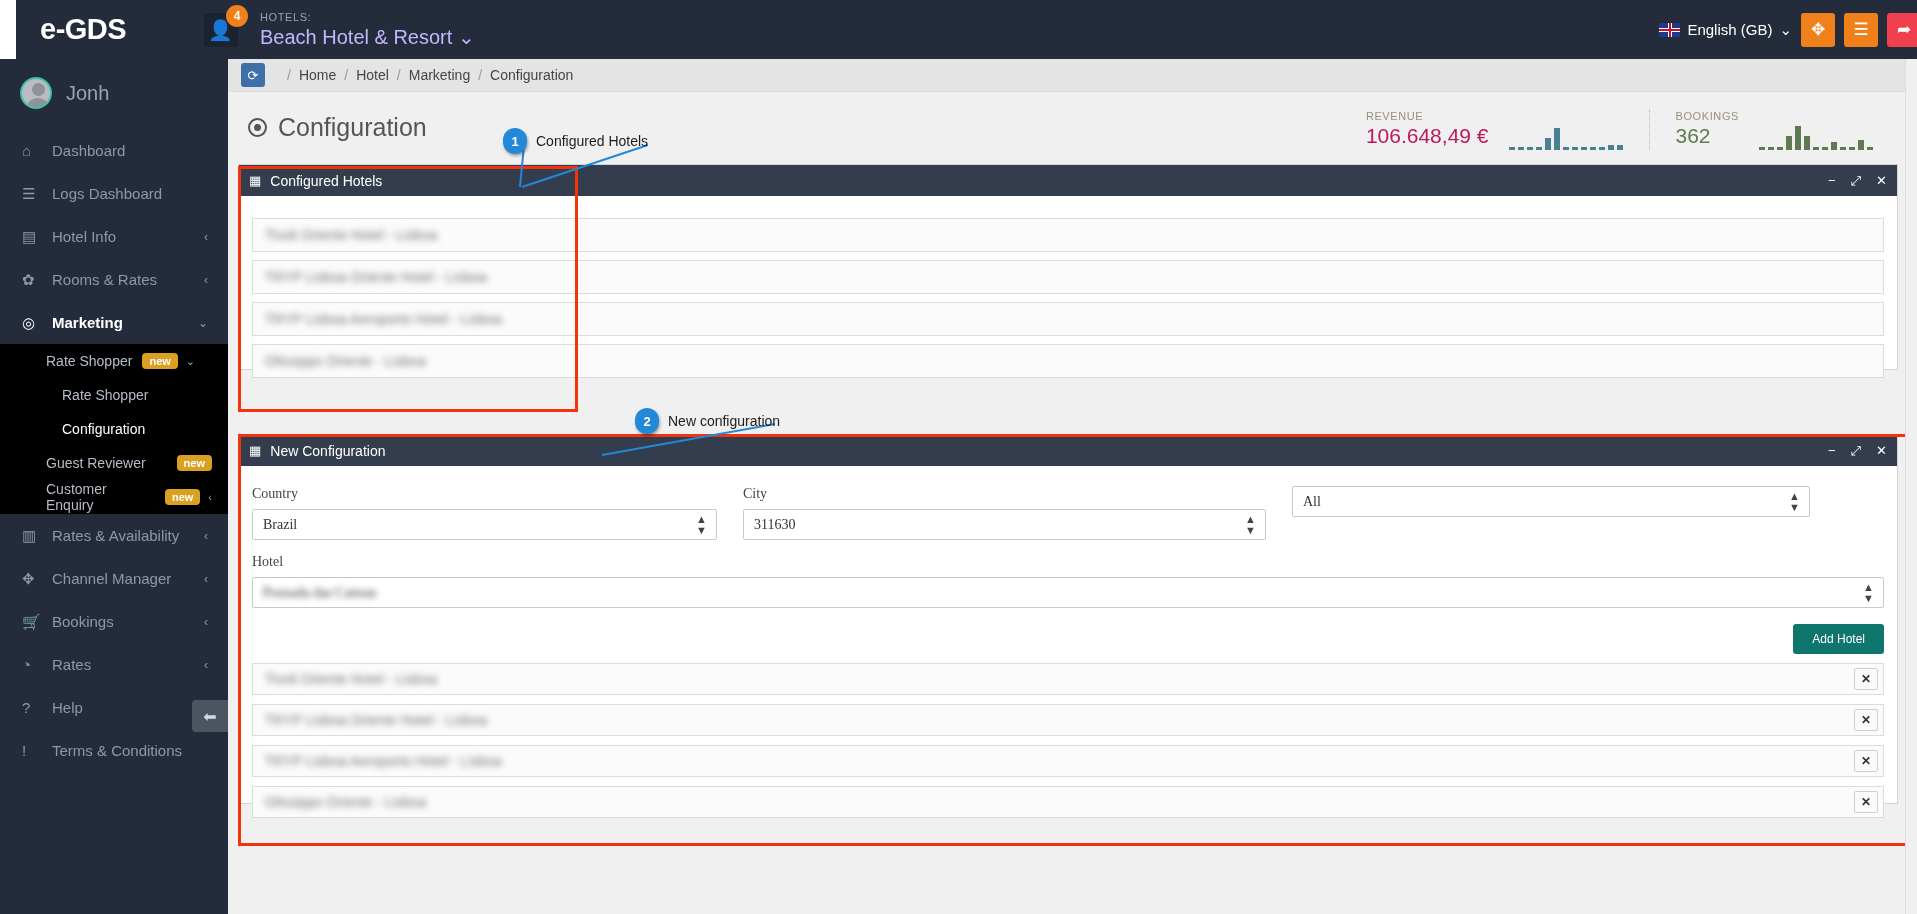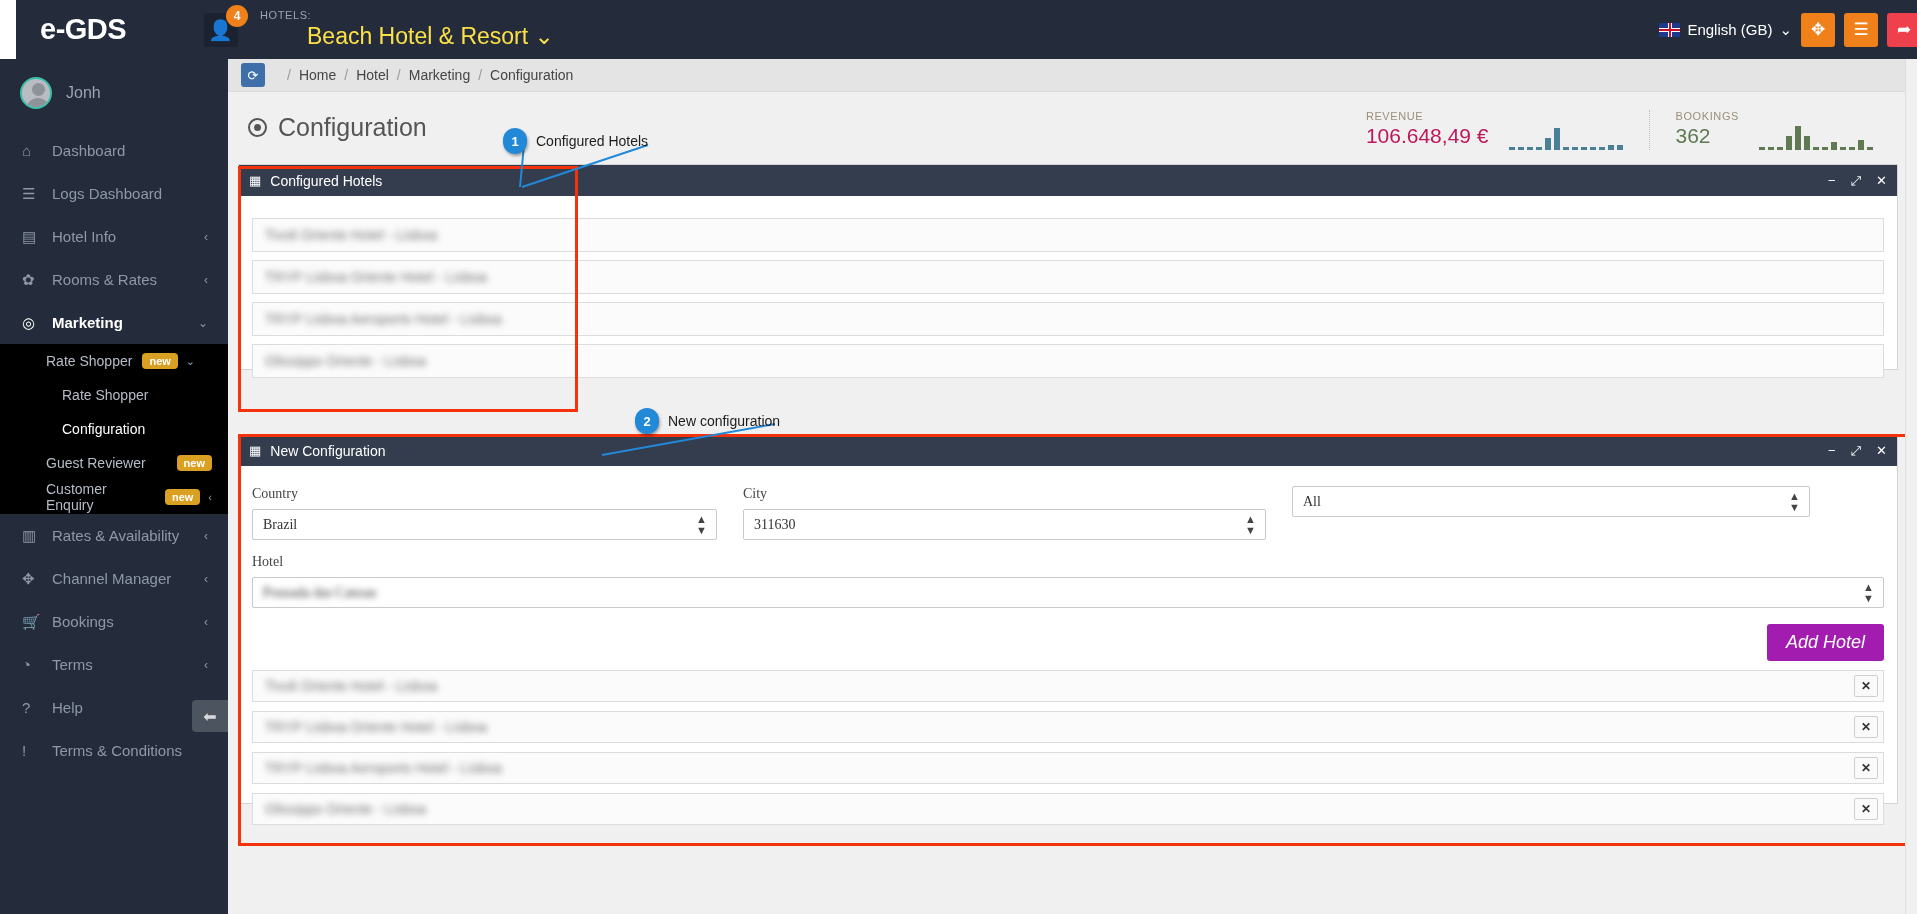--- a/index.html
+++ b/index.html
@@ -28,21 +28,21 @@
   }
   .user-glyph { color: #fff; font-size: 20px; line-height: 1; }
   .badge-count {
     position: absolute; top: -8px; right: -10px;
     background: #f0801a; color: #fff; border-radius: 50%;
     width: 22px; height: 22px; font-size: 12px; font-weight: bold;
     display: flex; align-items: center; justify-content: center;
   }
   .hotels-block { display: flex; flex-direction: column; justify-content: center; }
   .hotels-label { color: #9aa3b0; font-size: 11px; letter-spacing: 0.6px; text-transform: uppercase; }
-  .hotels-name { color: #fde047; font-size: 23px; margin-top: 2px; margin-left: 47px; }
+  .hotels-name { color: #c4b5fd; font-size: 20px; margin-top: 2px; }
   .topbar-right {
     margin-left: auto; display: flex; align-items: center; gap: 9px; padding-right: 12px;
   }
   .lang { color: #fff; font-size: 15px; display: flex; align-items: center; gap: 7px; }
   .flag {
     width: 21px; height: 14px; border-radius: 1px; position: relative; overflow: hidden;
     background: #1b3a8c; display: inline-block;
   }
   .flag::before {
     content: ""; position: absolute; left: 0; right: 0; top: 5px; height: 4px; background: #fff;
@@ -75,21 +75,21 @@
     background: #b9bcc2; border: 2px solid #3ac1a8; position: relative; overflow: hidden;
   }
   .avatar::after {
     content: ""; position: absolute; width: 13px; height: 13px; border-radius: 50%;
     background: #8e9299; left: 9.5px; top: 4px;
   }
   .avatar::before {
     content: ""; position: absolute; width: 24px; height: 14px; border-radius: 12px 12px 0 0;
     background: #8e9299; left: 4px; top: 19px;
   }
-  .profile-name { color: #9aa3b0; font-size: 16px; }
+  .profile-name { color: #9aa3b0; font-size: 20px; }
 
   .nav-item {
     display: flex; align-items: center; height: 43px;
     padding: 0 20px 0 22px; color: #8e98a8; font-size: 15px; cursor: pointer; position: relative;
   }
   .nav-item .nicon { width: 30px; font-size: 15px; display: inline-block; color: #8e98a8; }
   .nav-item .nlabel { flex: 1; }
   .nav-item .chev { font-size: 12px; color: #8e98a8; }
   .nav-item.active { color: #ffffff; }
   .nav-item.active .nicon { color: #ffffff; }
@@ -194,22 +194,22 @@
     height: 31px; border: 1px solid #c9c9c9; background: #fff; border-radius: 2px;
     display: flex; align-items: center; padding: 0 10px; font-size: 14px; color: #333;
     position: relative; cursor: pointer;
   }
   .select-box .caret {
     position: absolute; right: 9px; font-size: 11px; color: #444; line-height: 1;
     display: flex; flex-direction: column; align-items: center;
   }
   .addhotel-row { display: flex; justify-content: flex-end; margin-top: 16px; }
   .btn-addhotel {
-    background: #a21caf; color: #fff; border: none; border-radius: 3px;
-    font-size: 18px; padding: 8px 19px; cursor: pointer; font-style: italic;
+    background: #0f766e; color: #fff; border: none; border-radius: 3px;
+    font-size: 12px; padding: 8px 19px; cursor: pointer;
   }
   .sel-hotel-row {
     height: 32px; border: 1px solid #dcdcdc; background: #fbfbfb;
     display: flex; align-items: center; padding: 0 5px 0 12px;
     font-size: 14px; color: #777; margin-top: 9px;
   }
   .sel-hotel-name { flex: 1; }
   .rm-btn {
     width: 24px; height: 22px; border: 1px solid #cfcfcf; background: #fafafa;
     border-radius: 2px; display: flex; align-items: center; justify-content: center;
@@ -335,21 +335,21 @@
     <span class="nlabel">Channel Manager</span>
     <span class="chev">‹</span>
   </div>
   <div class="nav-item">
     <span class="nicon">🛒</span>
     <span class="nlabel">Bookings</span>
     <span class="chev">‹</span>
   </div>
   <div class="nav-item">
     <span class="nicon">◔</span>
-    <span class="nlabel">Terms</span>
+    <span class="nlabel">Rates</span>
     <span class="chev">‹</span>
   </div>
   <div class="nav-item">
     <span class="nicon">?</span>
     <span class="nlabel">Help</span>
     <span class="chev">‹</span>
   </div>
   <div class="nav-item">
     <span class="nicon">!</span>
     <span class="nlabel">Terms &amp; Conditions</span>

